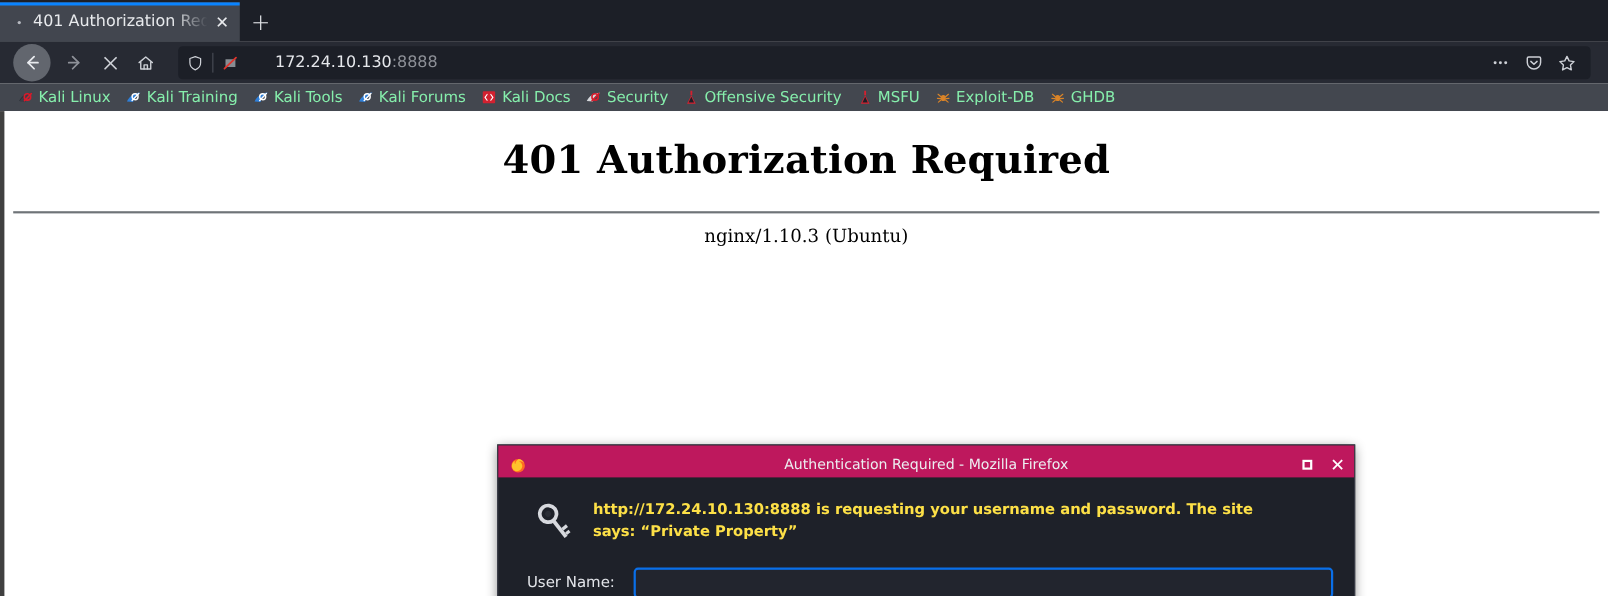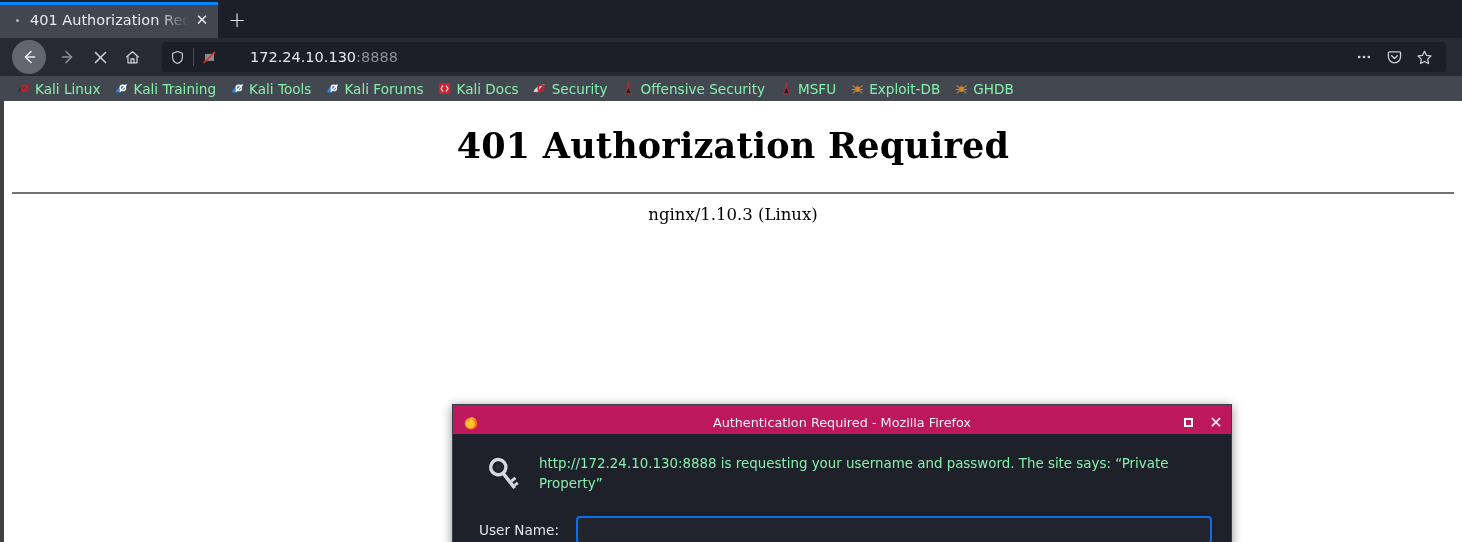--- a/index.html
+++ b/index.html
@@ -307,25 +307,26 @@
   }
   .dlg-keyicon {
     width: 66px;
     flex: 0 0 auto;
     display: flex;
     justify-content: center;
     padding-top: 2px;
   }
   .dlg-msg {
     flex: 1 1 auto;
-    color: #86efac;
+    color: #fde047;
     font-size: 13.4px;
     line-height: 20px;
     padding-right: 30px;
     padding-top: 2px;
+    font-weight: bold;
   }
   .dlg-field {
     display: flex;
     align-items: center;
     margin-top: 17px;
     justify-content: center;
   }
   .dlg-label {
     width: 86px;
     flex: 0 0 auto;
@@ -562,21 +563,21 @@
             <path d="M12.7 12.6 L10.2 10.6"></path>
         </svg>
       </span>
       <span>GHDB</span>
     </div>
   </div>
 
   <div class="content">
     <h1 class="page-h1">401 Authorization Required</h1>
     <hr class="page-hr">
-    <div class="page-center">nginx/1.10.3 (Linux)</div>
+    <div class="page-center">nginx/1.10.3 (Ubuntu)</div>
 
     <div class="dialog">
 
       <div class="dlg-titlebar">
         <span class="dlg-ficon">
           <svg width="16" height="16" viewBox="0 0 16 16">
             <circle cx="8" cy="8.4" r="6.2" fill="#ff6a22"></circle>
             <path d="M8 2.2 C10.6 2.2 12.9 3.9 13.8 6.2 C12.6 4.6 10.6 4 8.9 4.6
                      C10.9 5.4 12 7.2 11.8 9.2 C11.5 11.6 9.5 13.4 7.1 13.4
                      C4.6 13.4 2.6 11.4 2.4 9 C2.2 6.8 3.4 4.8 5.3 3.9

